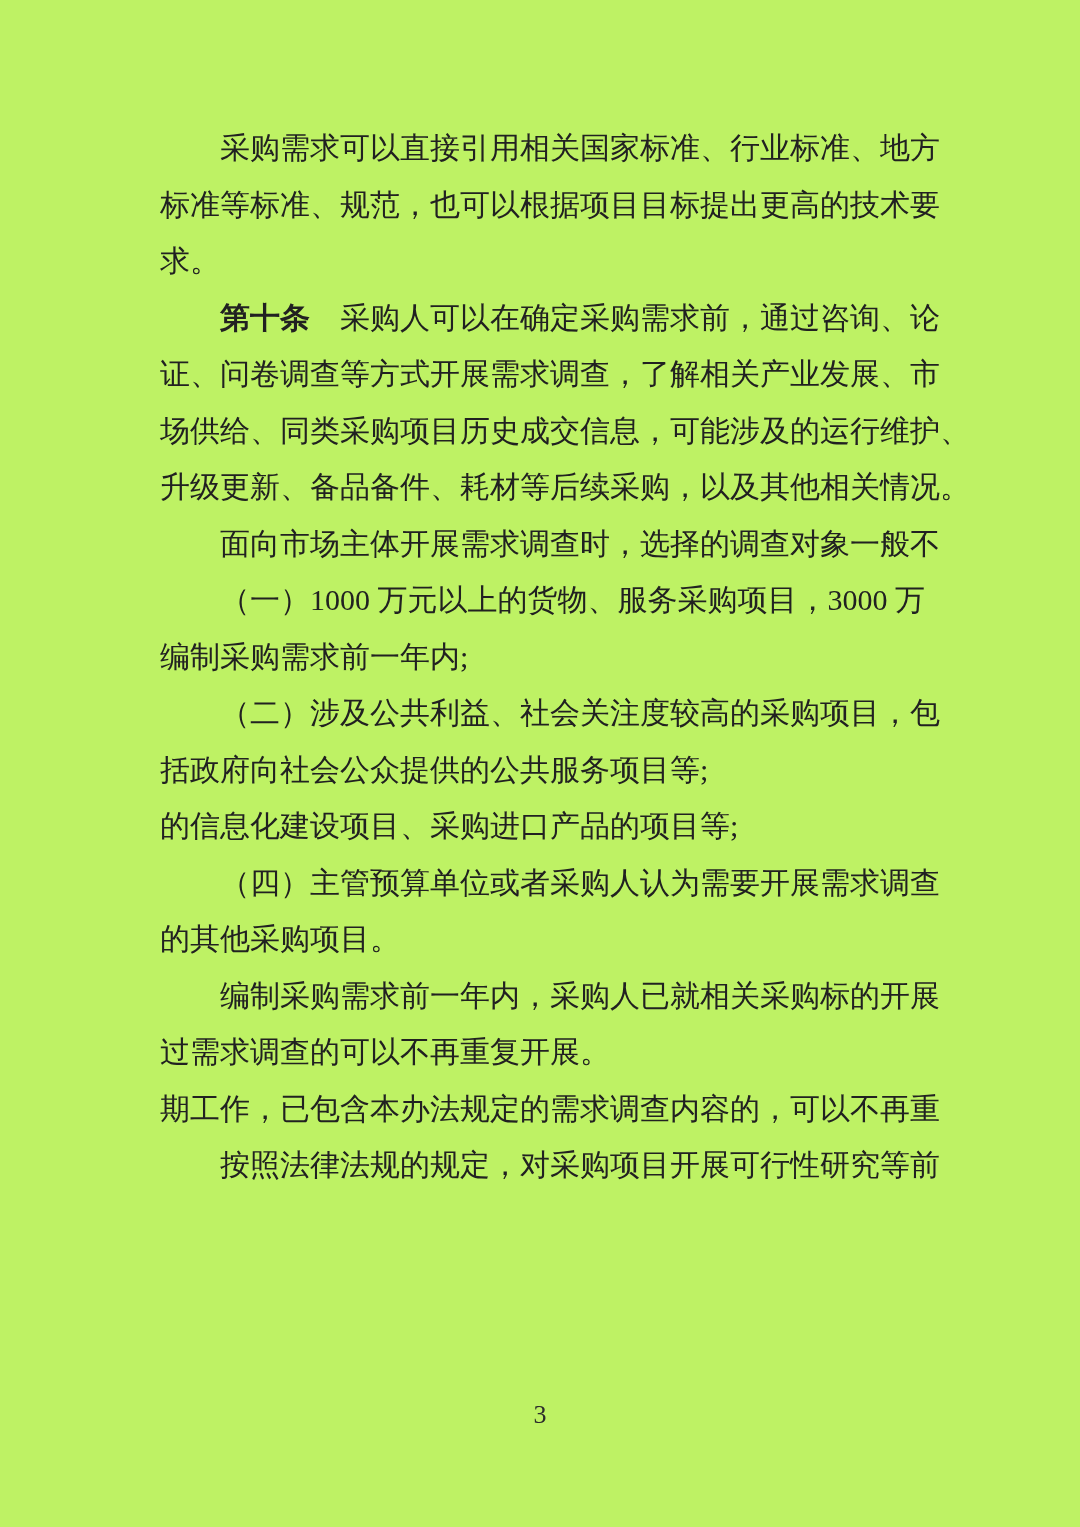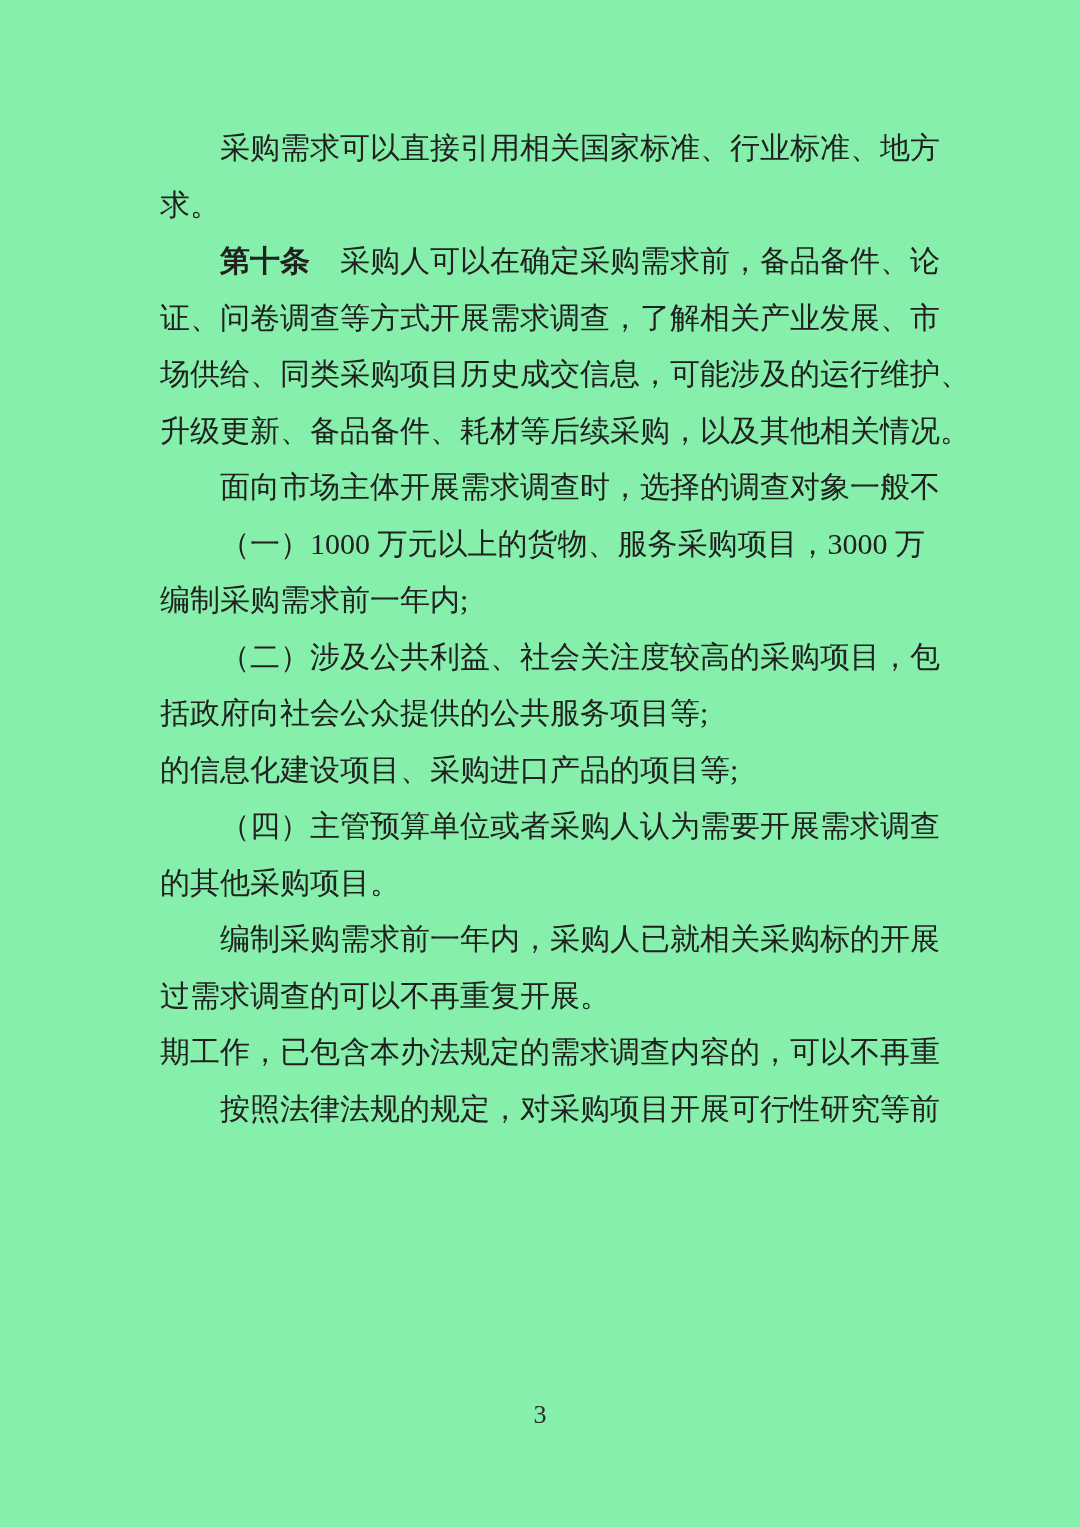--- a/index.html
+++ b/index.html
@@ -4,21 +4,21 @@
 <style>
   html, body {
     margin: 0;
     padding: 0;
     background: #ffffff;
   }
   .page {
     position: relative;
     width: 1080px;
     height: 1527px;
-    background: #86efac;
+    background: #bef264;
     overflow: hidden;
     font-family: "Liberation Serif", serif;
     color: #212121;
   }
   .text-block {
     position: absolute;
     left: 160px;
     top: 120px;
     width: 790px;
   }
@@ -48,22 +48,23 @@
     color: #2b2b2b;
     font-family: "Liberation Serif", serif;
   }
 </style>
 </head>
 <body>
 
 <div class="page">
   <div class="text-block" id="text-block">
       <div class="line indent"><span class="run">采购需求可以直接引用相关国家标准、行业标准、地方</span></div>
+      <div class="line"><span class="run">标准等标准、规范，也可以根据项目目标提出更高的技术要</span></div>
       <div class="line"><span class="run">求。</span></div>
-      <div class="line indent"><span class="run-bold">第十条</span><span class="run">　采购人可以在确定采购需求前，备品备件、论</span></div>
+      <div class="line indent"><span class="run-bold">第十条</span><span class="run">　采购人可以在确定采购需求前，通过咨询、论</span></div>
       <div class="line"><span class="run">证、问卷调查等方式开展需求调查，了解相关产业发展、市</span></div>
       <div class="line"><span class="run">场供给、同类采购项目历史成交信息，可能涉及的运行维护、</span></div>
       <div class="line"><span class="run">升级更新、备品备件、耗材等后续采购，以及其他相关情况。</span></div>
       <div class="line indent"><span class="run">面向市场主体开展需求调查时，选择的调查对象一般不</span></div>
       <div class="line indent"><span class="run">（一）1000 万元以上的货物、服务采购项目，3000 万</span></div>
       <div class="line"><span class="run">编制采购需求前一年内;</span></div>
       <div class="line indent"><span class="run">（二）涉及公共利益、社会关注度较高的采购项目，包</span></div>
       <div class="line"><span class="run">括政府向社会公众提供的公共服务项目等;</span></div>
       <div class="line"><span class="run">的信息化建设项目、采购进口产品的项目等;</span></div>
       <div class="line indent"><span class="run">（四）主管预算单位或者采购人认为需要开展需求调查</span></div>

